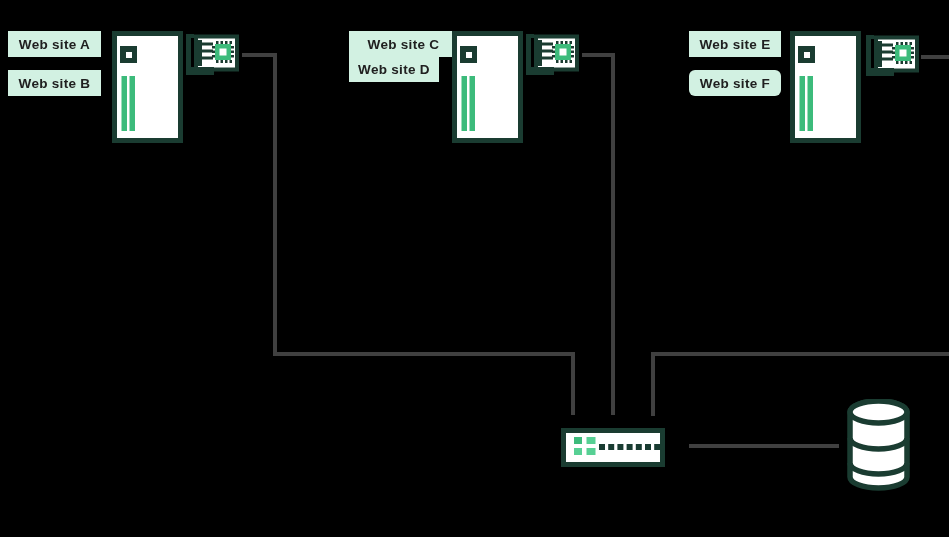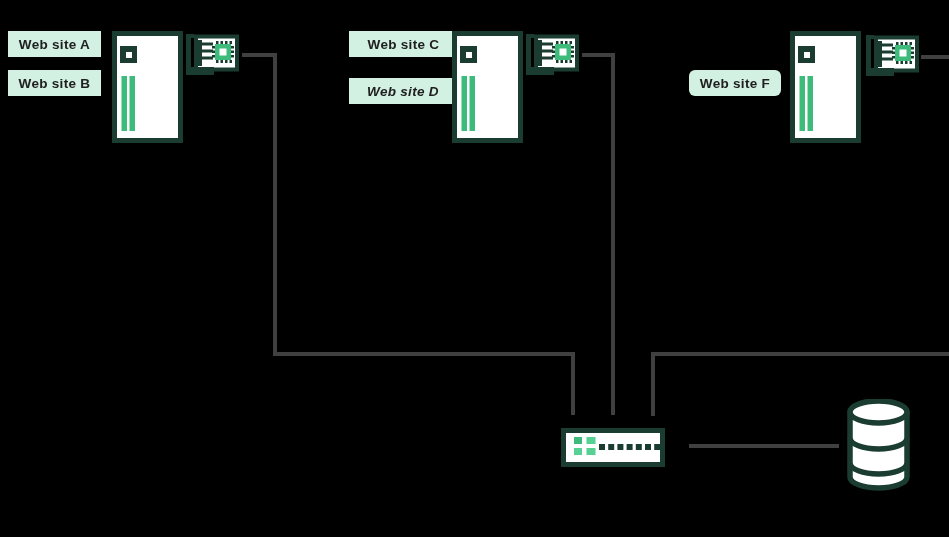--- a/index.html
+++ b/index.html
@@ -16,22 +16,23 @@
 </style>
 </head>
 <body>
 
 <div id="stage">
 
   <div class="site-label" style="left:0;top:31px;width:93px;">Web site A</div>
   <div class="site-label" style="left:0;top:70px;width:93px;text-align:center;">Web site B</div>
 
   <div class="site-label" style="left:341px;top:31px;width:109px;">Web site C</div>
-  <div class="site-label" style="left:341px;top:78px;width:108px;font-style:italic;">Web site D</div>
+  <div class="site-label" style="left:341px;top:56px;width:90px;">Web site D</div>
 
+  <div class="site-label" style="left:681px;top:31px;width:92px;">Web site E</div>
   <div class="site-label" style="left:681px;top:70px;width:92px;border-radius:6px;">Web site F</div>
 
   <div class="abs" style="left:104px;top:31px;">
     <svg width="71" height="112" viewBox="0 0 71 112">
       <rect class="fWhite sDark" x="2.5" y="2.5" width="66" height="107" stroke-width="5"></rect>
       <rect class="fDark" x="8" y="15" width="17" height="17"></rect>
       <rect class="fWhite" x="14" y="21" width="6" height="6"></rect>
       <rect class="fGreen" x="9.5" y="45" width="5.5" height="55"></rect>
       <rect class="fGreen" x="17.5" y="45" width="5.5" height="55"></rect>
     </svg>

